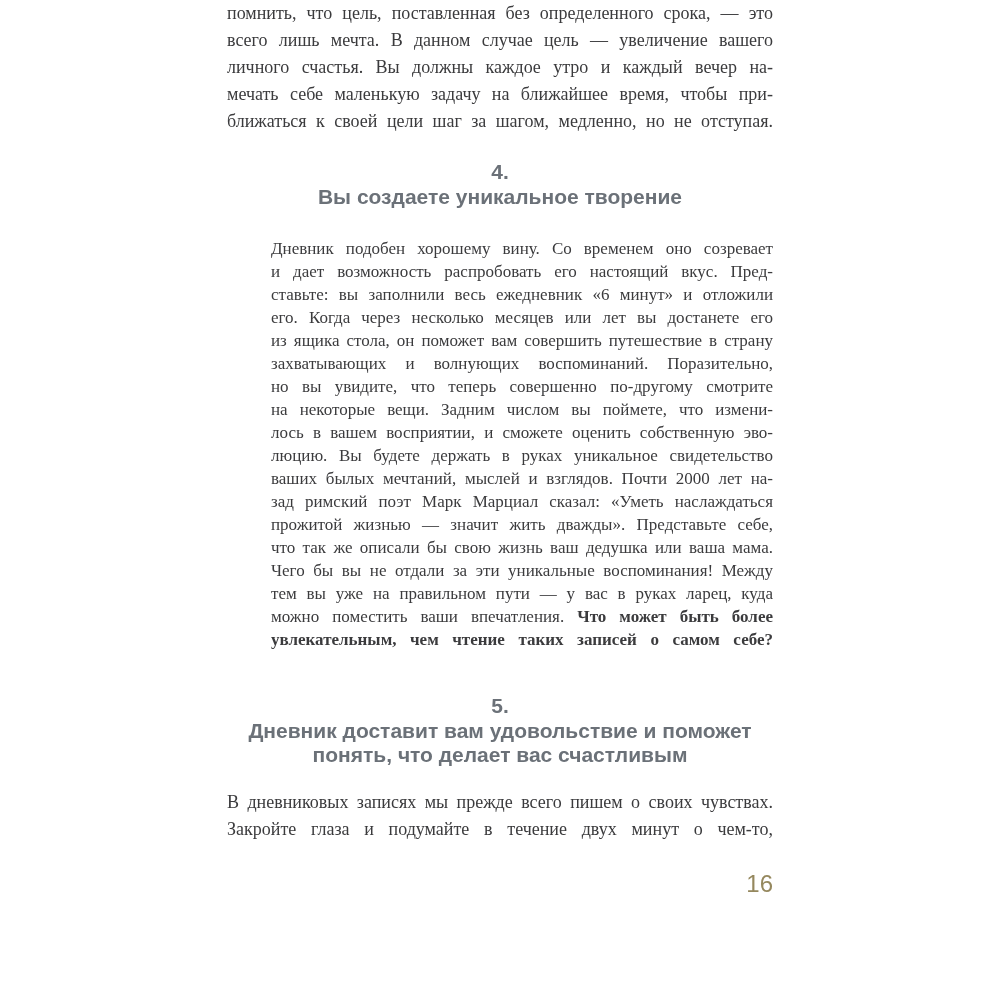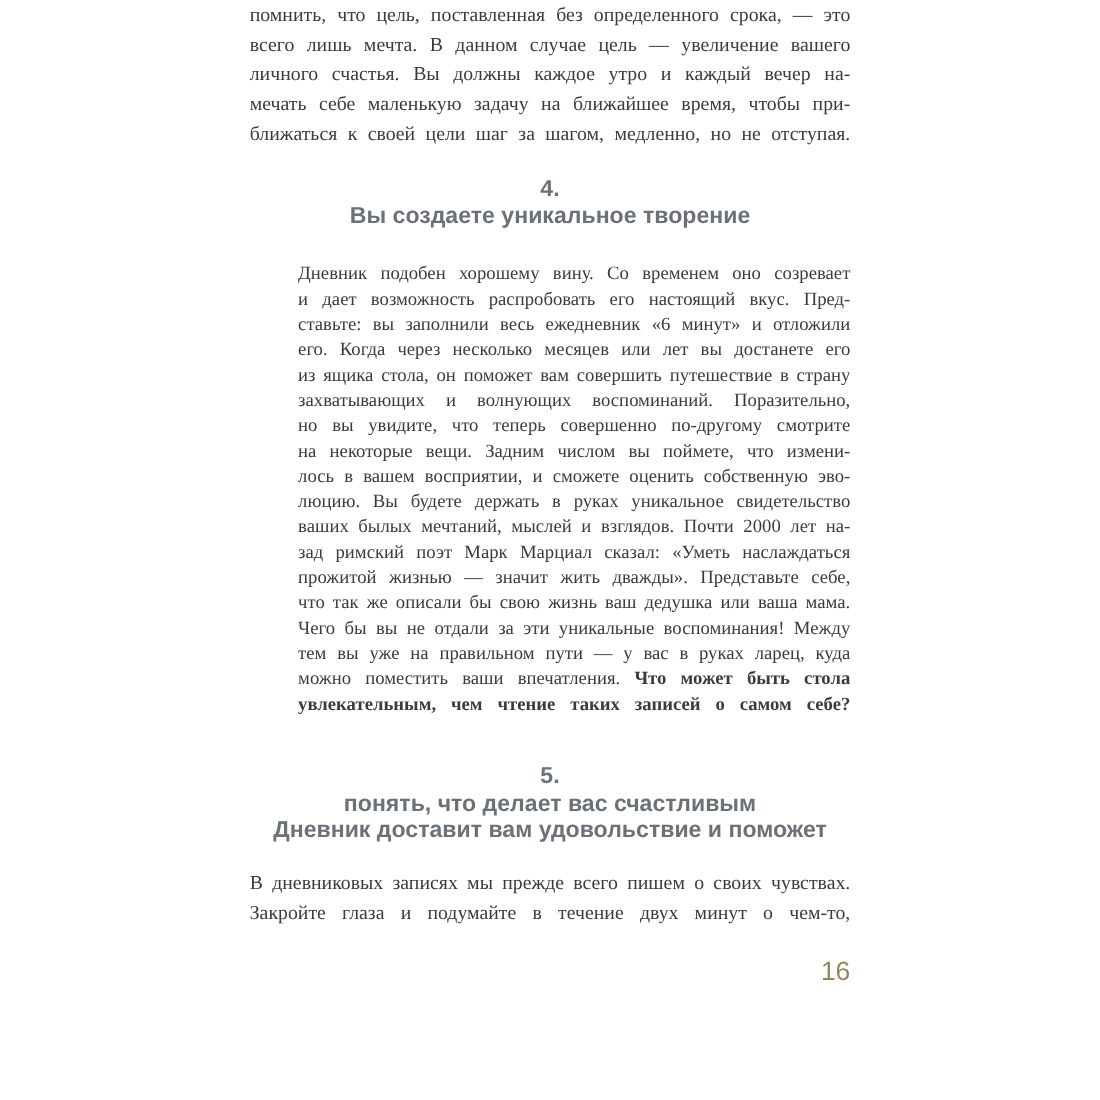--- a/index.html
+++ b/index.html
@@ -81,26 +81,26 @@
       <div class="line">но вы увидите, что теперь совершенно по-другому смотрите</div>
       <div class="line"><span>на некоторые вещи. Задним числом вы поймете, </span><span class="i">что</span><span> измени-</span></div>
       <div class="line">лось в вашем восприятии, и сможете оценить собственную эво-</div>
       <div class="line">люцию. Вы будете держать в руках уникальное свидетельство</div>
       <div class="line">ваших былых мечтаний, мыслей и взглядов. Почти 2000 лет на-</div>
       <div class="line">зад римский поэт Марк Марциал сказал: «Уметь наслаждаться</div>
       <div class="line">прожитой жизнью — значит жить дважды». Представьте себе,</div>
       <div class="line">что так же описали бы свою жизнь ваш дедушка или ваша мама.</div>
       <div class="line">Чего бы вы не отдали за эти уникальные воспоминания! Между</div>
       <div class="line">тем вы уже на правильном пути — у вас в руках ларец, куда</div>
-      <div class="line"><span>можно поместить ваши впечатления. </span><span class="b">Что может быть стола</span></div>
+      <div class="line"><span>можно поместить ваши впечатления. </span><span class="b">Что может быть более</span></div>
       <div class="line"><span class="b">увлекательным, чем чтение таких записей о самом себе?</span></div>
     </div>
     <div class="heading">
       <div class="h-num">5.</div>
+      <div class="h-line">Дневник доставит вам удовольствие и поможет</div>
       <div class="h-line">понять, что делает вас счастливым</div>
-      <div class="h-line">Дневник доставит вам удовольствие и поможет</div>
     </div>
     <div class="para">
       <div class="line">В дневниковых записях мы прежде всего пишем о своих чувствах.</div>
       <div class="line">Закройте глаза и подумайте в течение двух минут о чем-то,</div>
     </div>
     <div class="page-footer"><span class="page-number">16</span></div>
   </div>
 
 </body></html>

